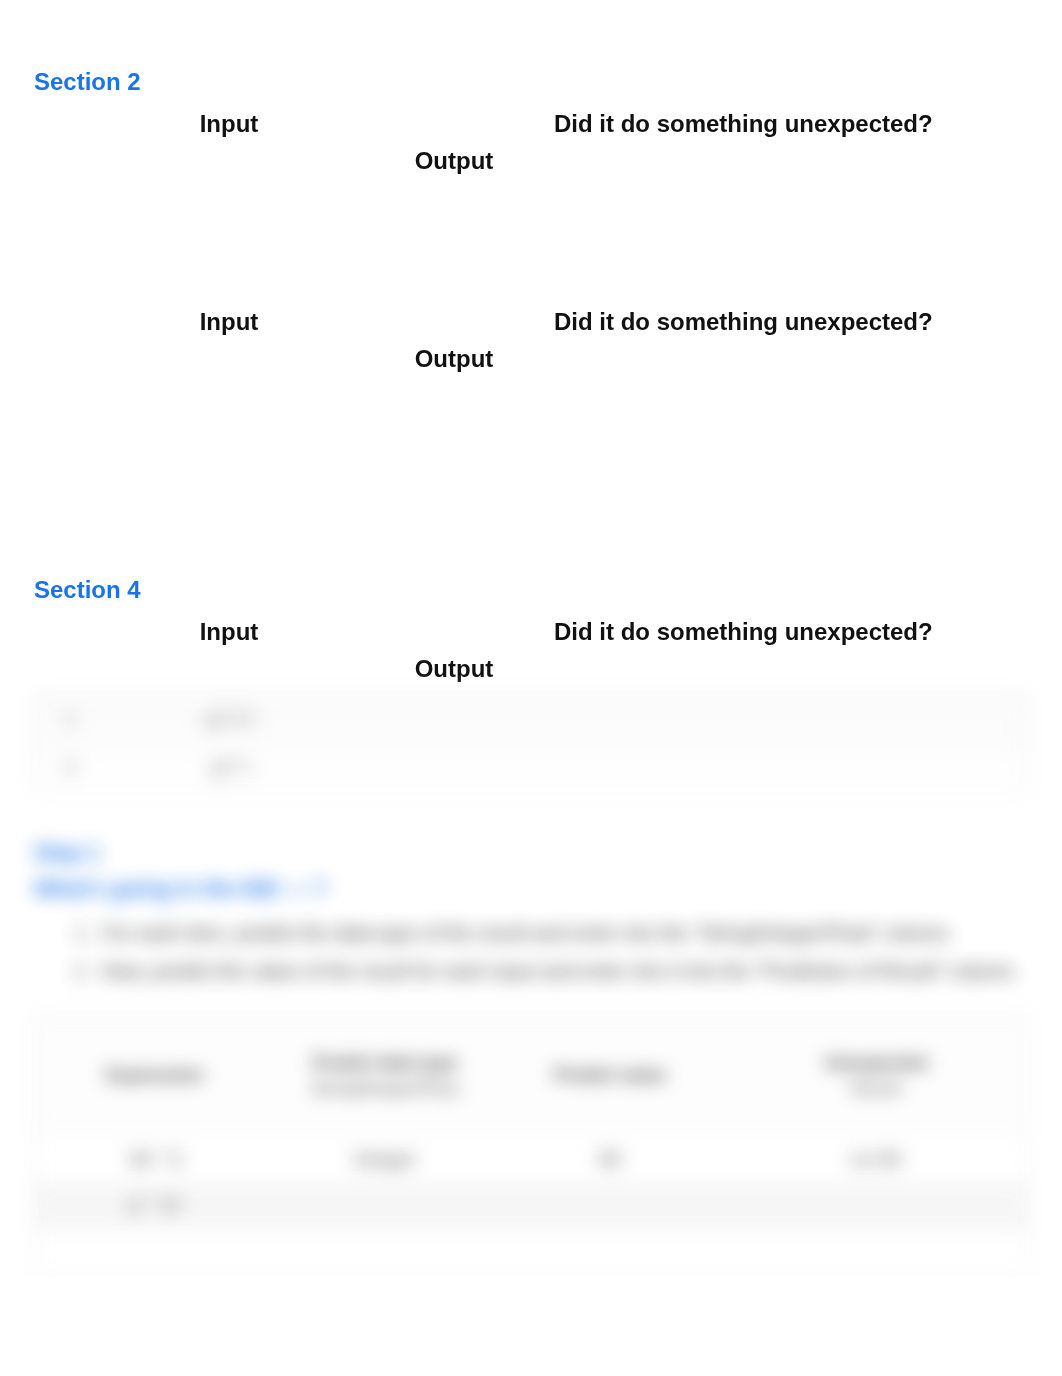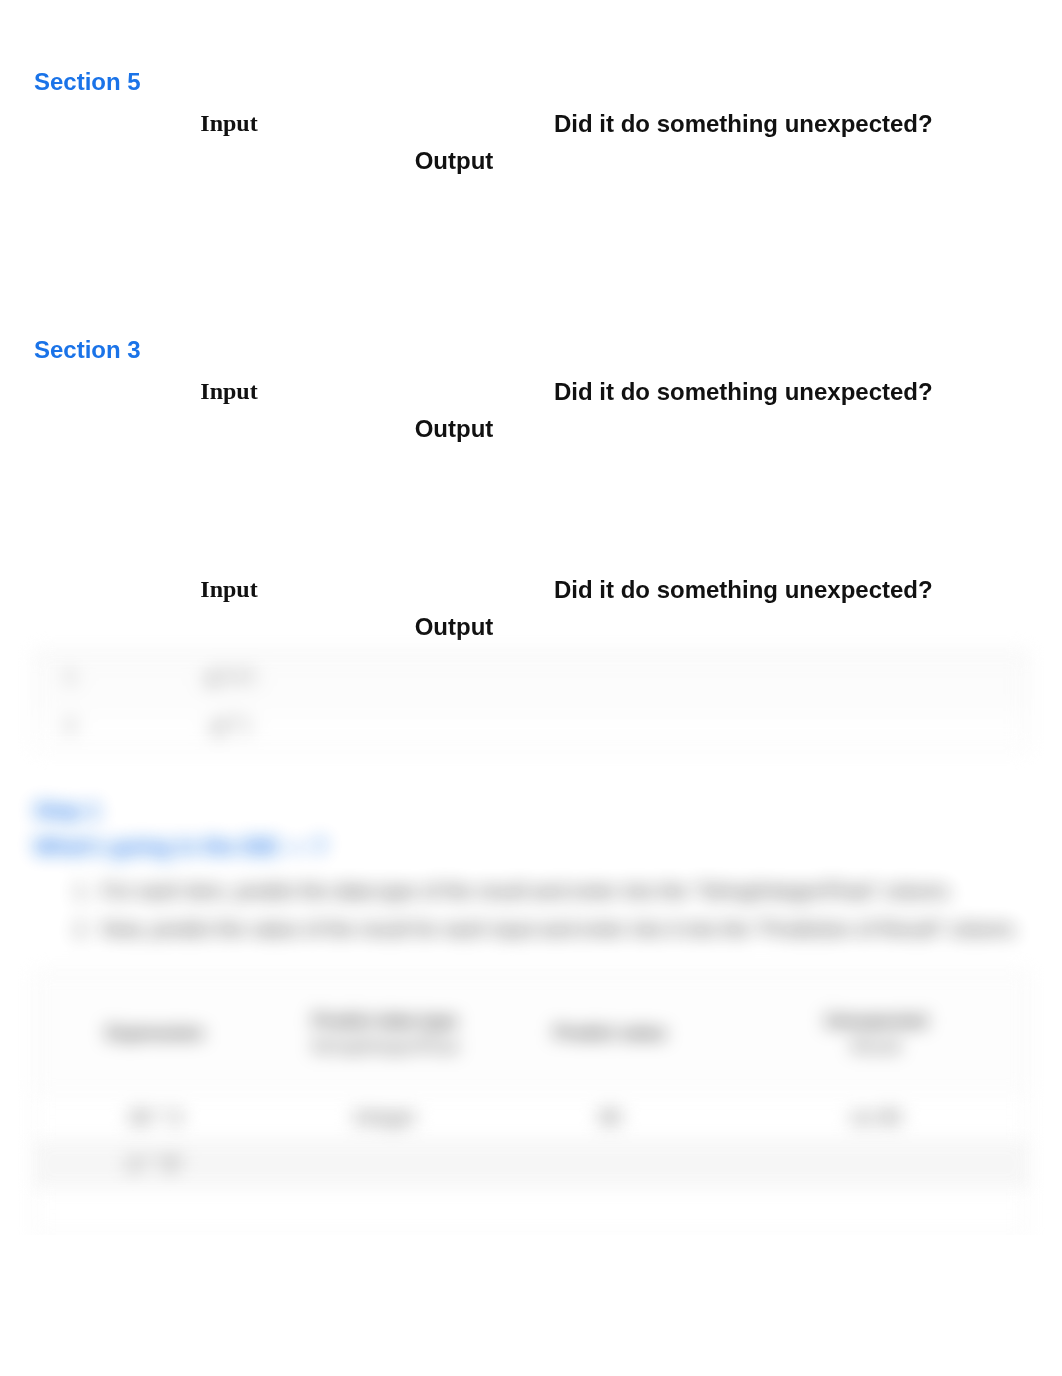--- a/index.html
+++ b/index.html
@@ -23,21 +23,21 @@
   .section-block {
     min-height: 240px;
   }
   .header-row {
     display: flex;
     font-weight: 800;
     font-size: 24px;
     color: #111;
   }
   .col-idx { width: 70px; }
-  .col-input { flex: 0 0 250px; text-align: center; font-family: Liberation Serif, serif; }
+  .col-input { flex: 0 0 250px; text-align: center; }
   .col-output { flex: 0 0 200px; text-align: center; margin-top: 37px; }
   .col-unexpected { flex: 1; text-align: left; }
 
   
   .blurred {
     filter: blur(9px);
     opacity: 0.95;
     pointer-events: none;
     user-select: none;
   }
@@ -126,40 +126,40 @@
     color: #555;
   }
   .pred-row.alt { background: #f6f6f6; }
 </style>
 </head>
 <body>
 
 <div class="page">
 
   <div class="section-block">
-    <div class="section-title">Section 5</div>
+    <div class="section-title">Section 2</div>
     <div class="header-row">
       <div class="col-idx"></div>
       <div class="col-input">Input</div>
       <div class="col-output">Output</div>
       <div class="col-unexpected">Did it do something unexpected?</div>
     </div>
   </div>
 
   <div class="section-block">
-    <div class="section-title">Section 3</div>
     <div class="header-row">
       <div class="col-idx"></div>
       <div class="col-input">Input</div>
       <div class="col-output">Output</div>
       <div class="col-unexpected">Did it do something unexpected?</div>
     </div>
   </div>
 
   <div>
+    <div class="section-title">Section 4</div>
     <div class="header-row">
       <div class="col-idx"></div>
       <div class="col-input">Input</div>
       <div class="col-output">Output</div>
       <div class="col-unexpected">Did it do something unexpected?</div>
     </div>
 
     <div class="blurred">
       <div class="faint-table">
         <div class="faint-row">

